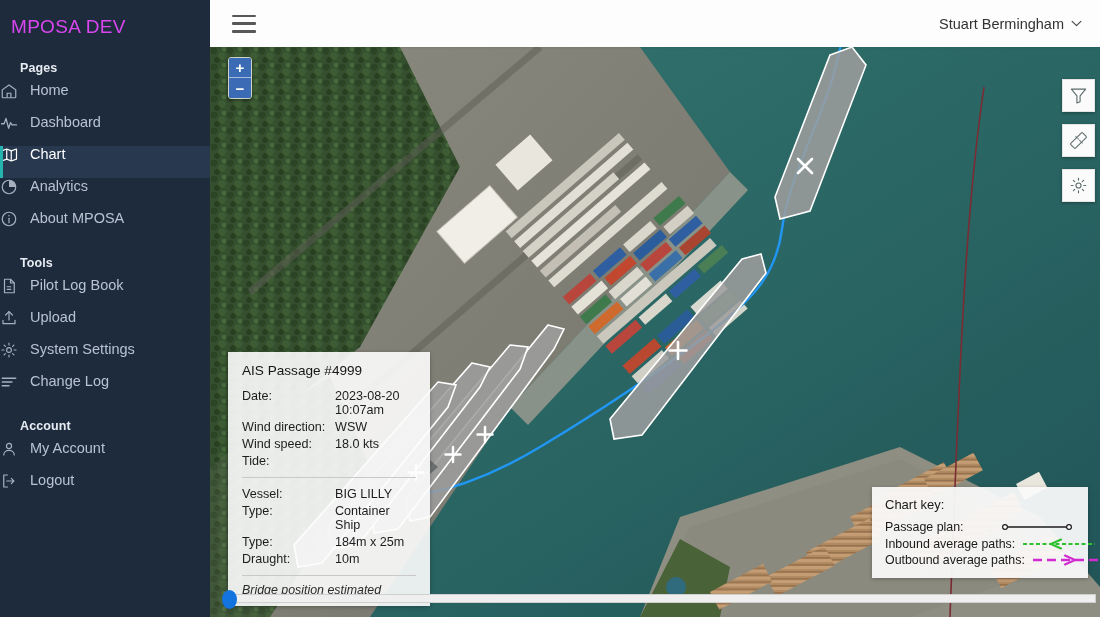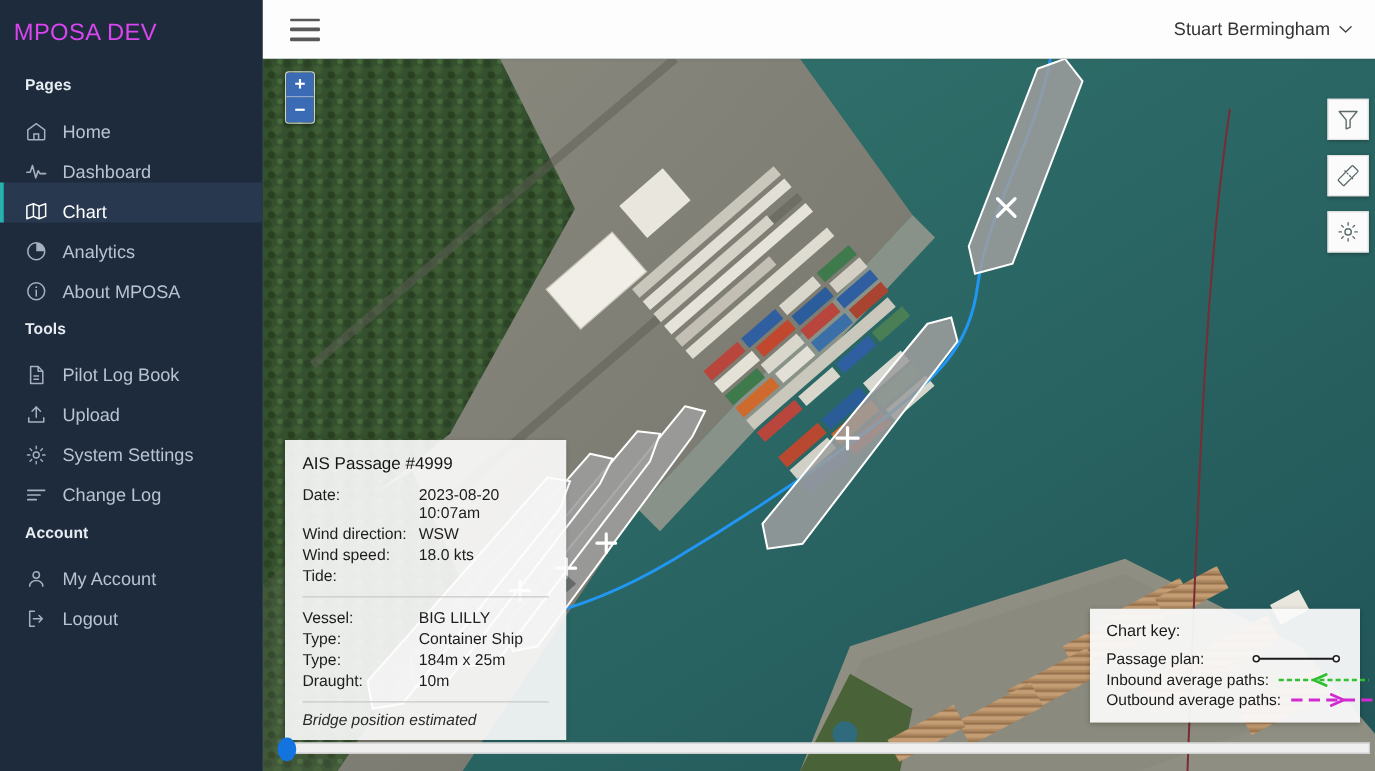--- a/index.html
+++ b/index.html
@@ -18,22 +18,22 @@
   .brand {
     font-size: 19px; color: #d946ef; letter-spacing: .3px;
     padding: 14px 0 0 11px; height: 47px; line-height: 1.4;
     font-weight: 400;
   }
   .nav-section {
     font-size: 12.5px; color: #e7ecf2; font-weight: 700;
     padding: 14px 0 7px 20px; letter-spacing: .1px;
   }
   .nav-item {
-    display: flex; align-items: flex-end; height: 32px;
-    padding-left: 20px; gap: 12px; cursor: pointer;
+    display: flex; align-items: flex-start; height: 32px;
+    gap: 12px; cursor: pointer;
     color: #b9c3d1; font-size: 14.5px; position: relative;
   }
   .nav-item .ico { width: 18px; height: 18px; display: block; flex: 0 0 18px; opacity: .88; }
   .nav-item .ico svg { width: 18px; height: 18px; display: block; }
   .nav-item.active {
     background: #27384f; color: #ffffff;
   }
   .nav-item.active::before {
     content: ""; position: absolute; left: 0; top: 0; bottom: 0;
     width: 3px; background: #25b3b0;
@@ -81,21 +81,21 @@
   .tools { position: absolute; right: 5px; top: 32px; z-index: 12; }
   .tool-btn {
     width: 33px; height: 33px; background: #fbfbfb; margin-bottom: 12px;
     display: flex; align-items: center; justify-content: center; cursor: pointer;
     box-shadow: 0 1px 3px rgba(0,0,0,.3); border: 1px solid #e4e4e4;
   }
   .tool-btn svg { width: 19px; height: 19px; }
 
   
   .info {
-    position: absolute; left: 18px; top: 305px; width: 225px;
+    position: absolute; left: 18px; top: 305px; width: 202px;
     background: rgba(253,253,253,.90); z-index: 14;
     padding: 11px 14px 9px 14px; font-size: 12.6px; color: #1a1a1a;
     box-shadow: 0 1px 4px rgba(0,0,0,.28);
   }
   .info h3 { font-size: 13.6px; font-weight: 400; color: #151515; margin-bottom: 9px; }
   .info table { width: 100%; border-collapse: collapse; }
   .info td { padding: 1.5px 0; font-size: 12.6px; vertical-align: top; color: #1d1d1d; }
   .info td.k { width: 93px; }
   .hr { height: 1px; background: #c9c9c9; margin: 8px 0 7px 0; }
   .foot { font-style: italic; font-size: 12.4px; color: #2a2a2a; }

